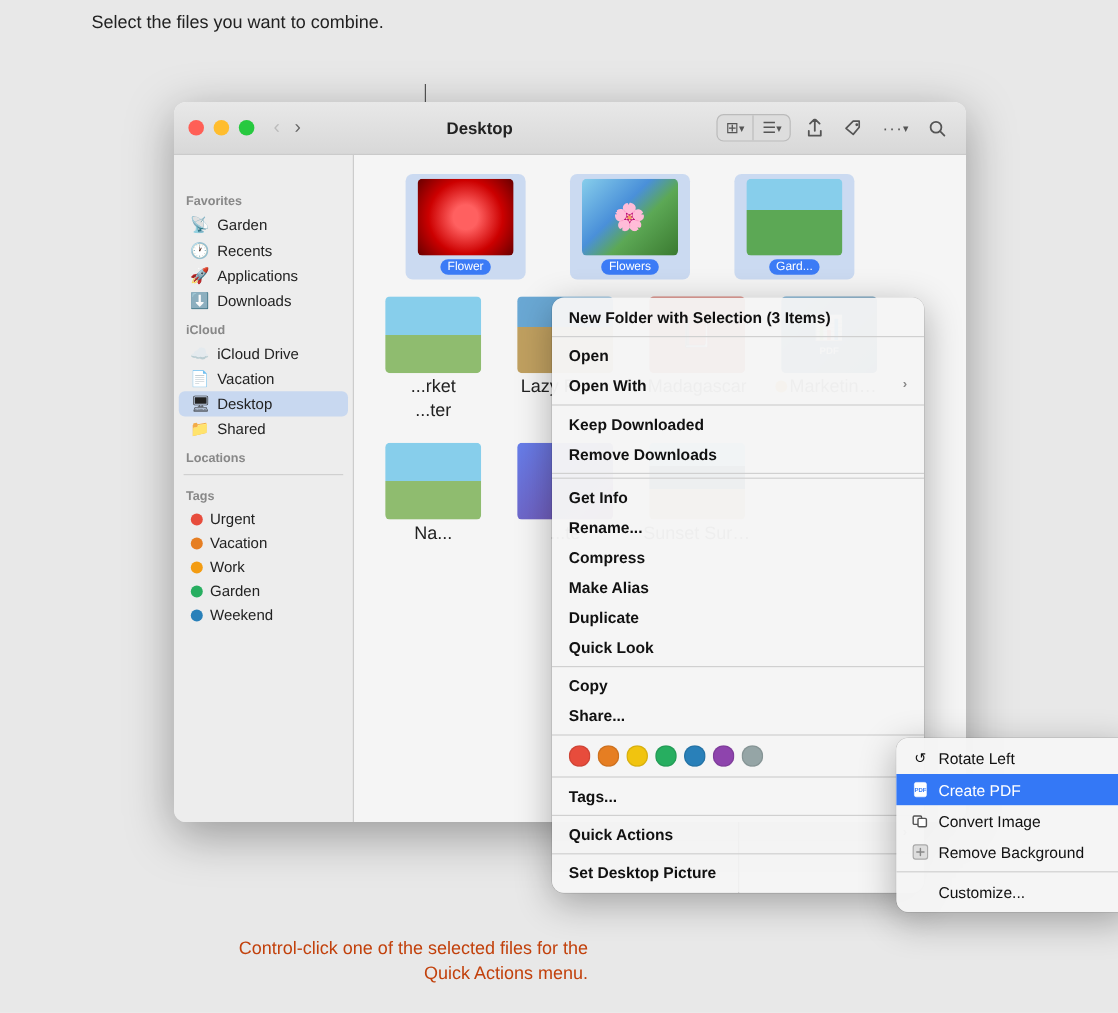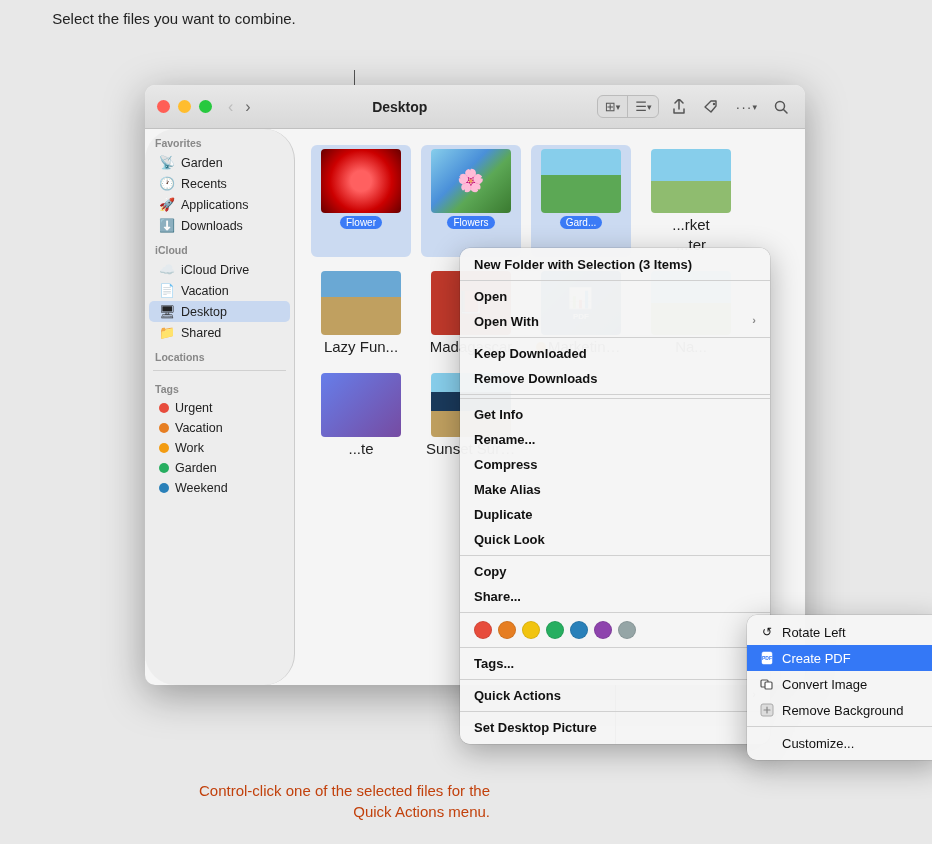--- a/index.html
+++ b/index.html
@@ -9,21 +9,21 @@
       width: 932px;
       height: 844px;
       overflow: hidden;
       position: relative;
     }
 
     
     .callout-top {
       position: absolute;
       top: 8px;
-      left: 44px;
+      left: 68px;
       font-size: 15px;
       color: #222;
       line-height: 1.4;
       text-align: center;
       width: 260px;
       font-weight: 400;
     }
     .callout-line-top {
       position: absolute;
       top: 70px;
@@ -171,24 +171,23 @@
       display: flex;
       flex: 1;
       overflow: hidden;
     }
 
     
     .sidebar {
       width: 150px;
       background: rgba(236,236,236,0.95);
       border-right: 1px solid #ccc;
-      padding: 0 0;
+      padding: 25px 0;
       overflow-y: auto;
       flex-shrink: 0;
-      border-radius: 31px;
     }
     .sidebar-section-label {
       font-size: 10.5px;
       font-weight: 700;
       color: #888;
       padding: 8px 10px 3px;
       text-transform: none;
     }
     .sidebar-item {
       display: flex;
@@ -234,21 +233,21 @@
 
     .file-item {
       display: flex;
       flex-direction: column;
       align-items: center;
       width: 100px;
       cursor: pointer;
       padding: 4px;
       border-radius: 6px;
     }
-    .file-item.selected { background: rgba(80,140,230,0.25); }
+    .file-item.selected { background: rgba(80,140,230,0.25); margin-left: 27px; }
     .file-thumbnail {
       width: 80px;
       height: 64px;
       border-radius: 4px;
       overflow: hidden;
       display: flex;
       align-items: center;
       justify-content: center;
       position: relative;
     }

